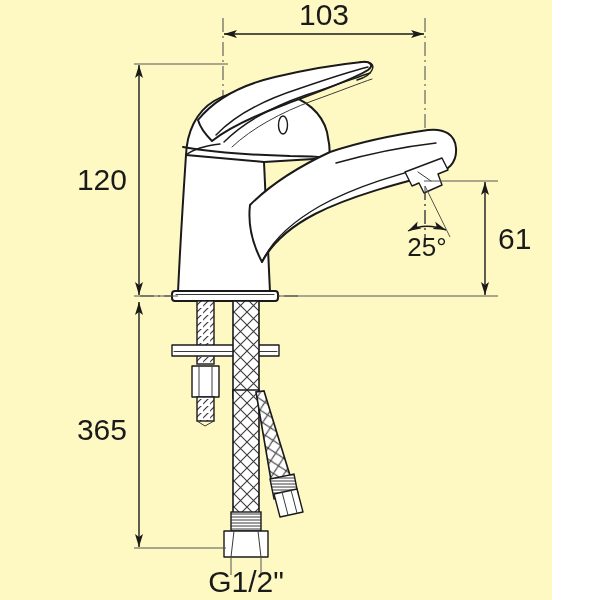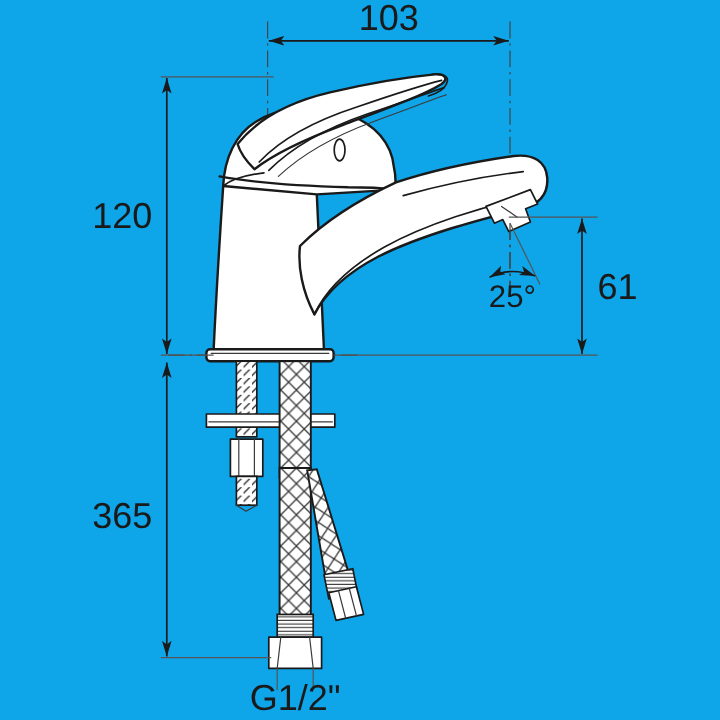--- a/index.html
+++ b/index.html
@@ -6,23 +6,23 @@
   html, body {
     margin: 0;
     padding: 0;
     background: #ffffff;
   }
   body {
     font-family: "Liberation Sans", sans-serif;
   }
   #drawing-root {
     position: relative;
-    width: 600px;
+    width: 552px;
     height: 600px;
-    background: #0ea5e9;
+    background: #fef9c3;
     overflow: hidden;
   }
   #drawing-svg {
     position: absolute;
     left: 0;
     top: 0;
     width: 600px;
     height: 600px;
     display: block;
   }

